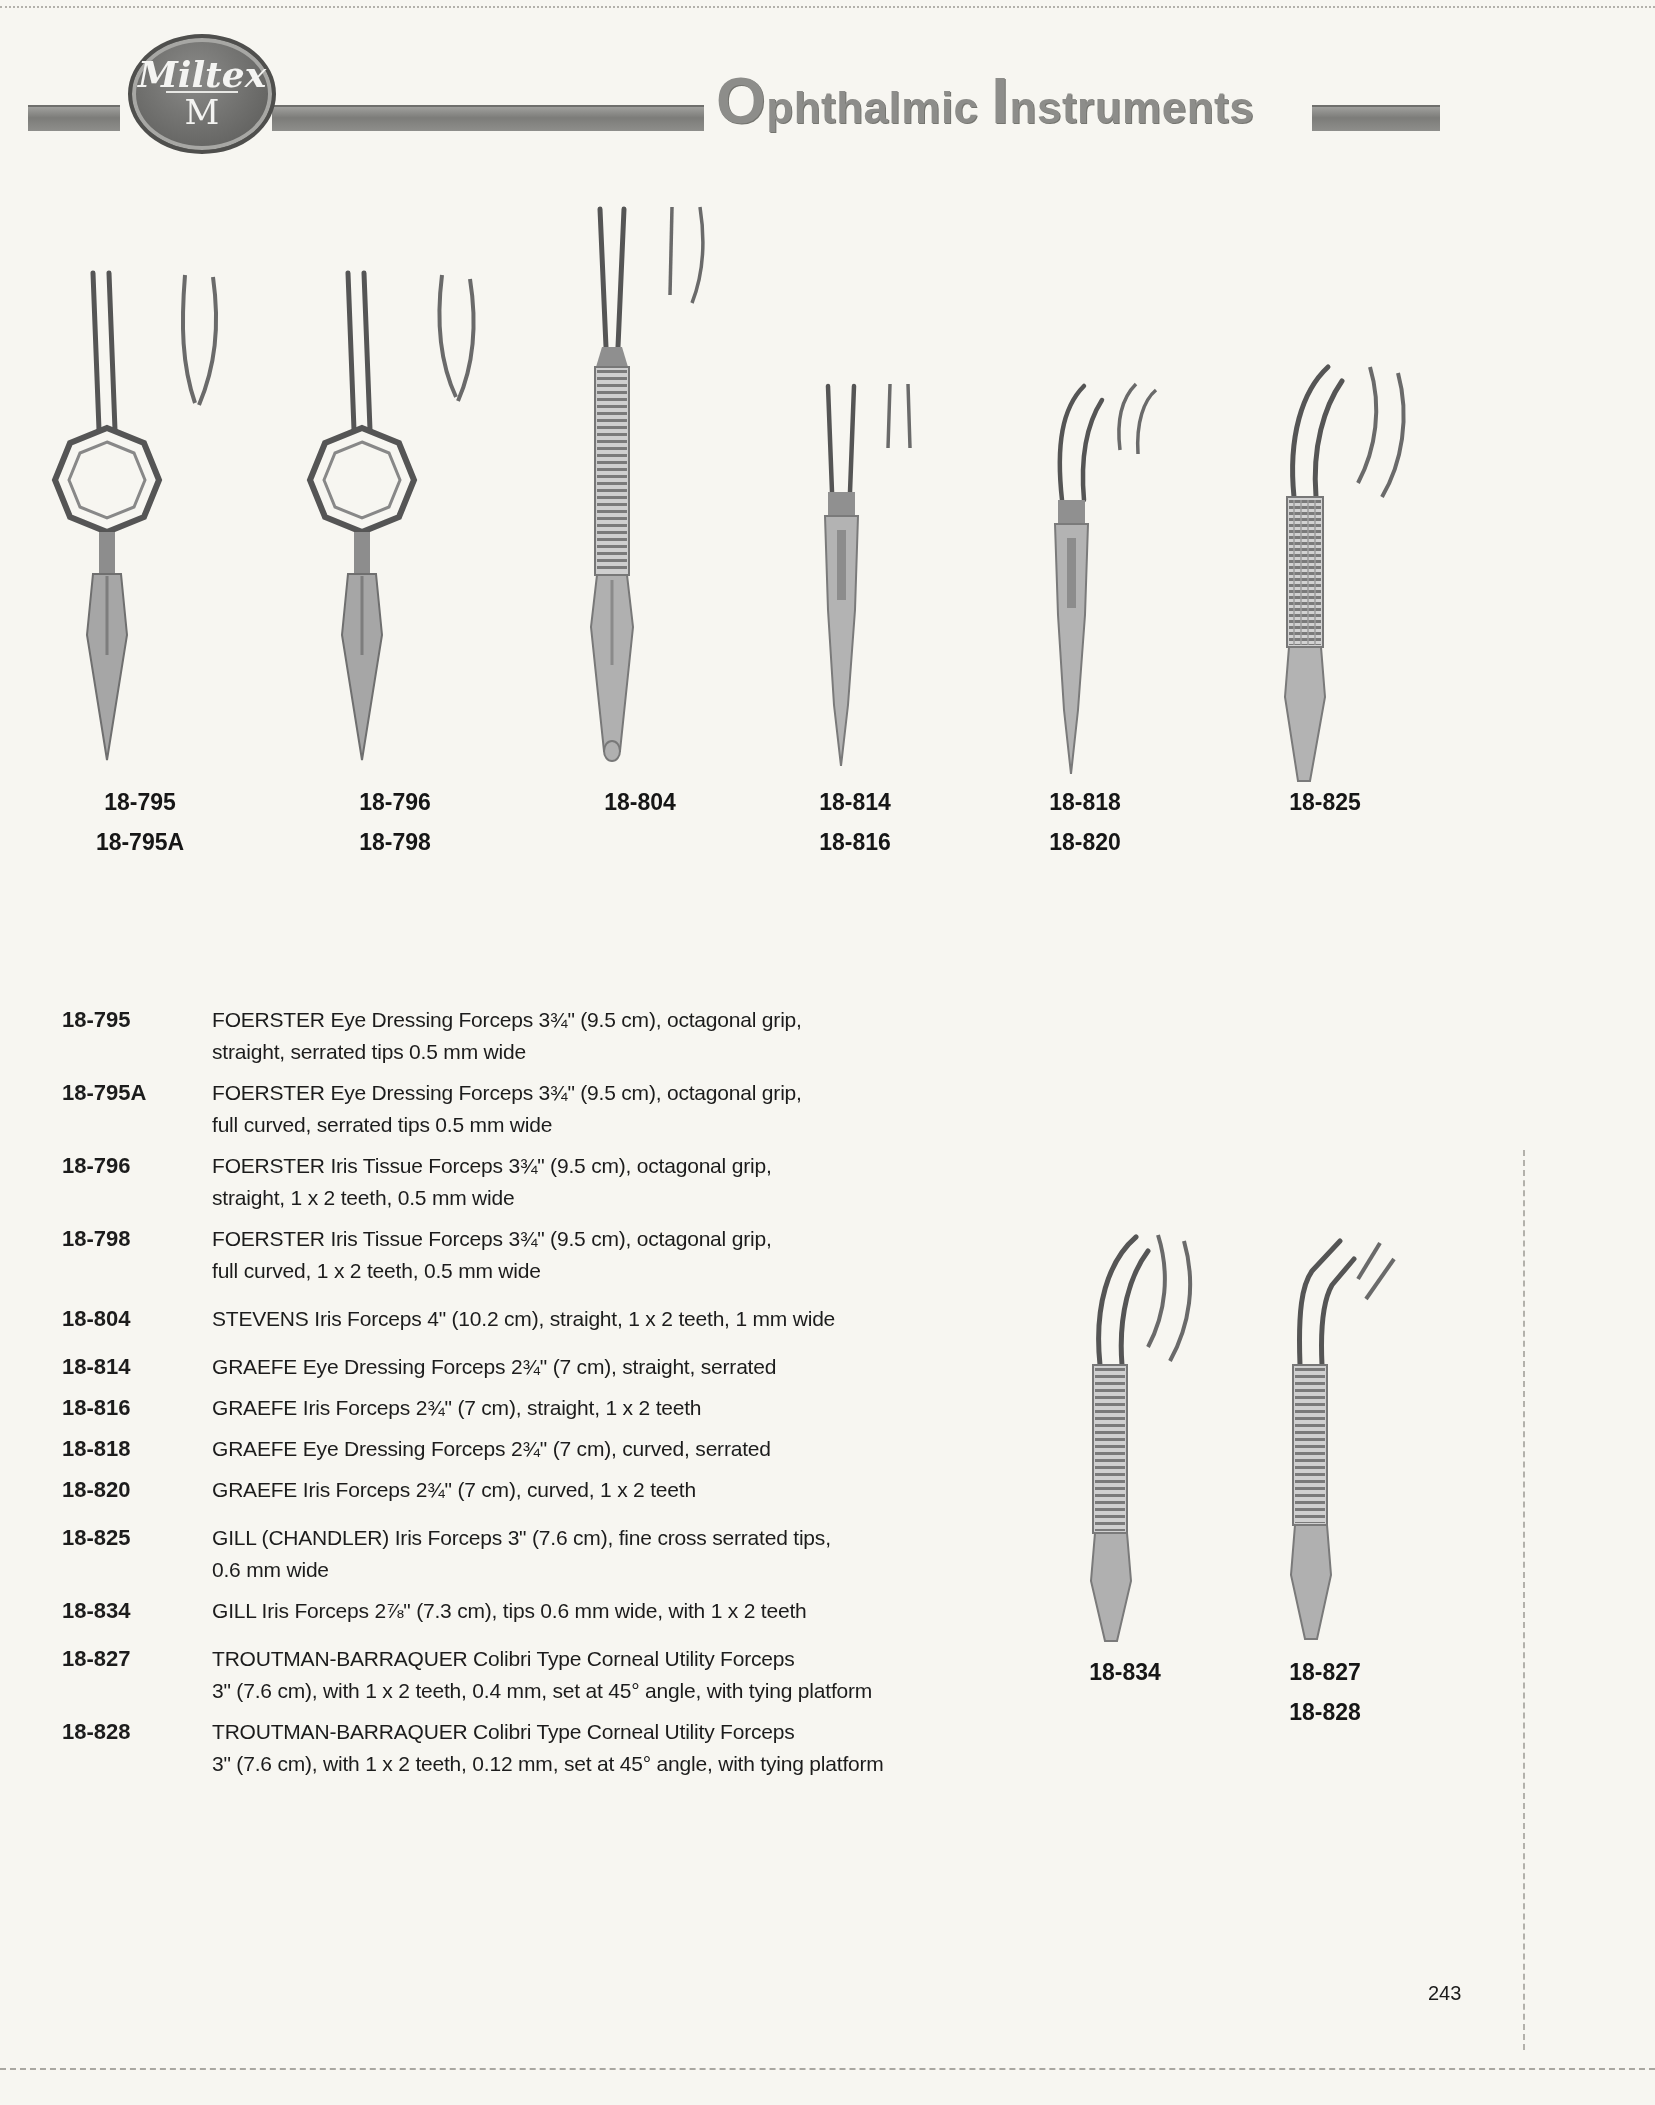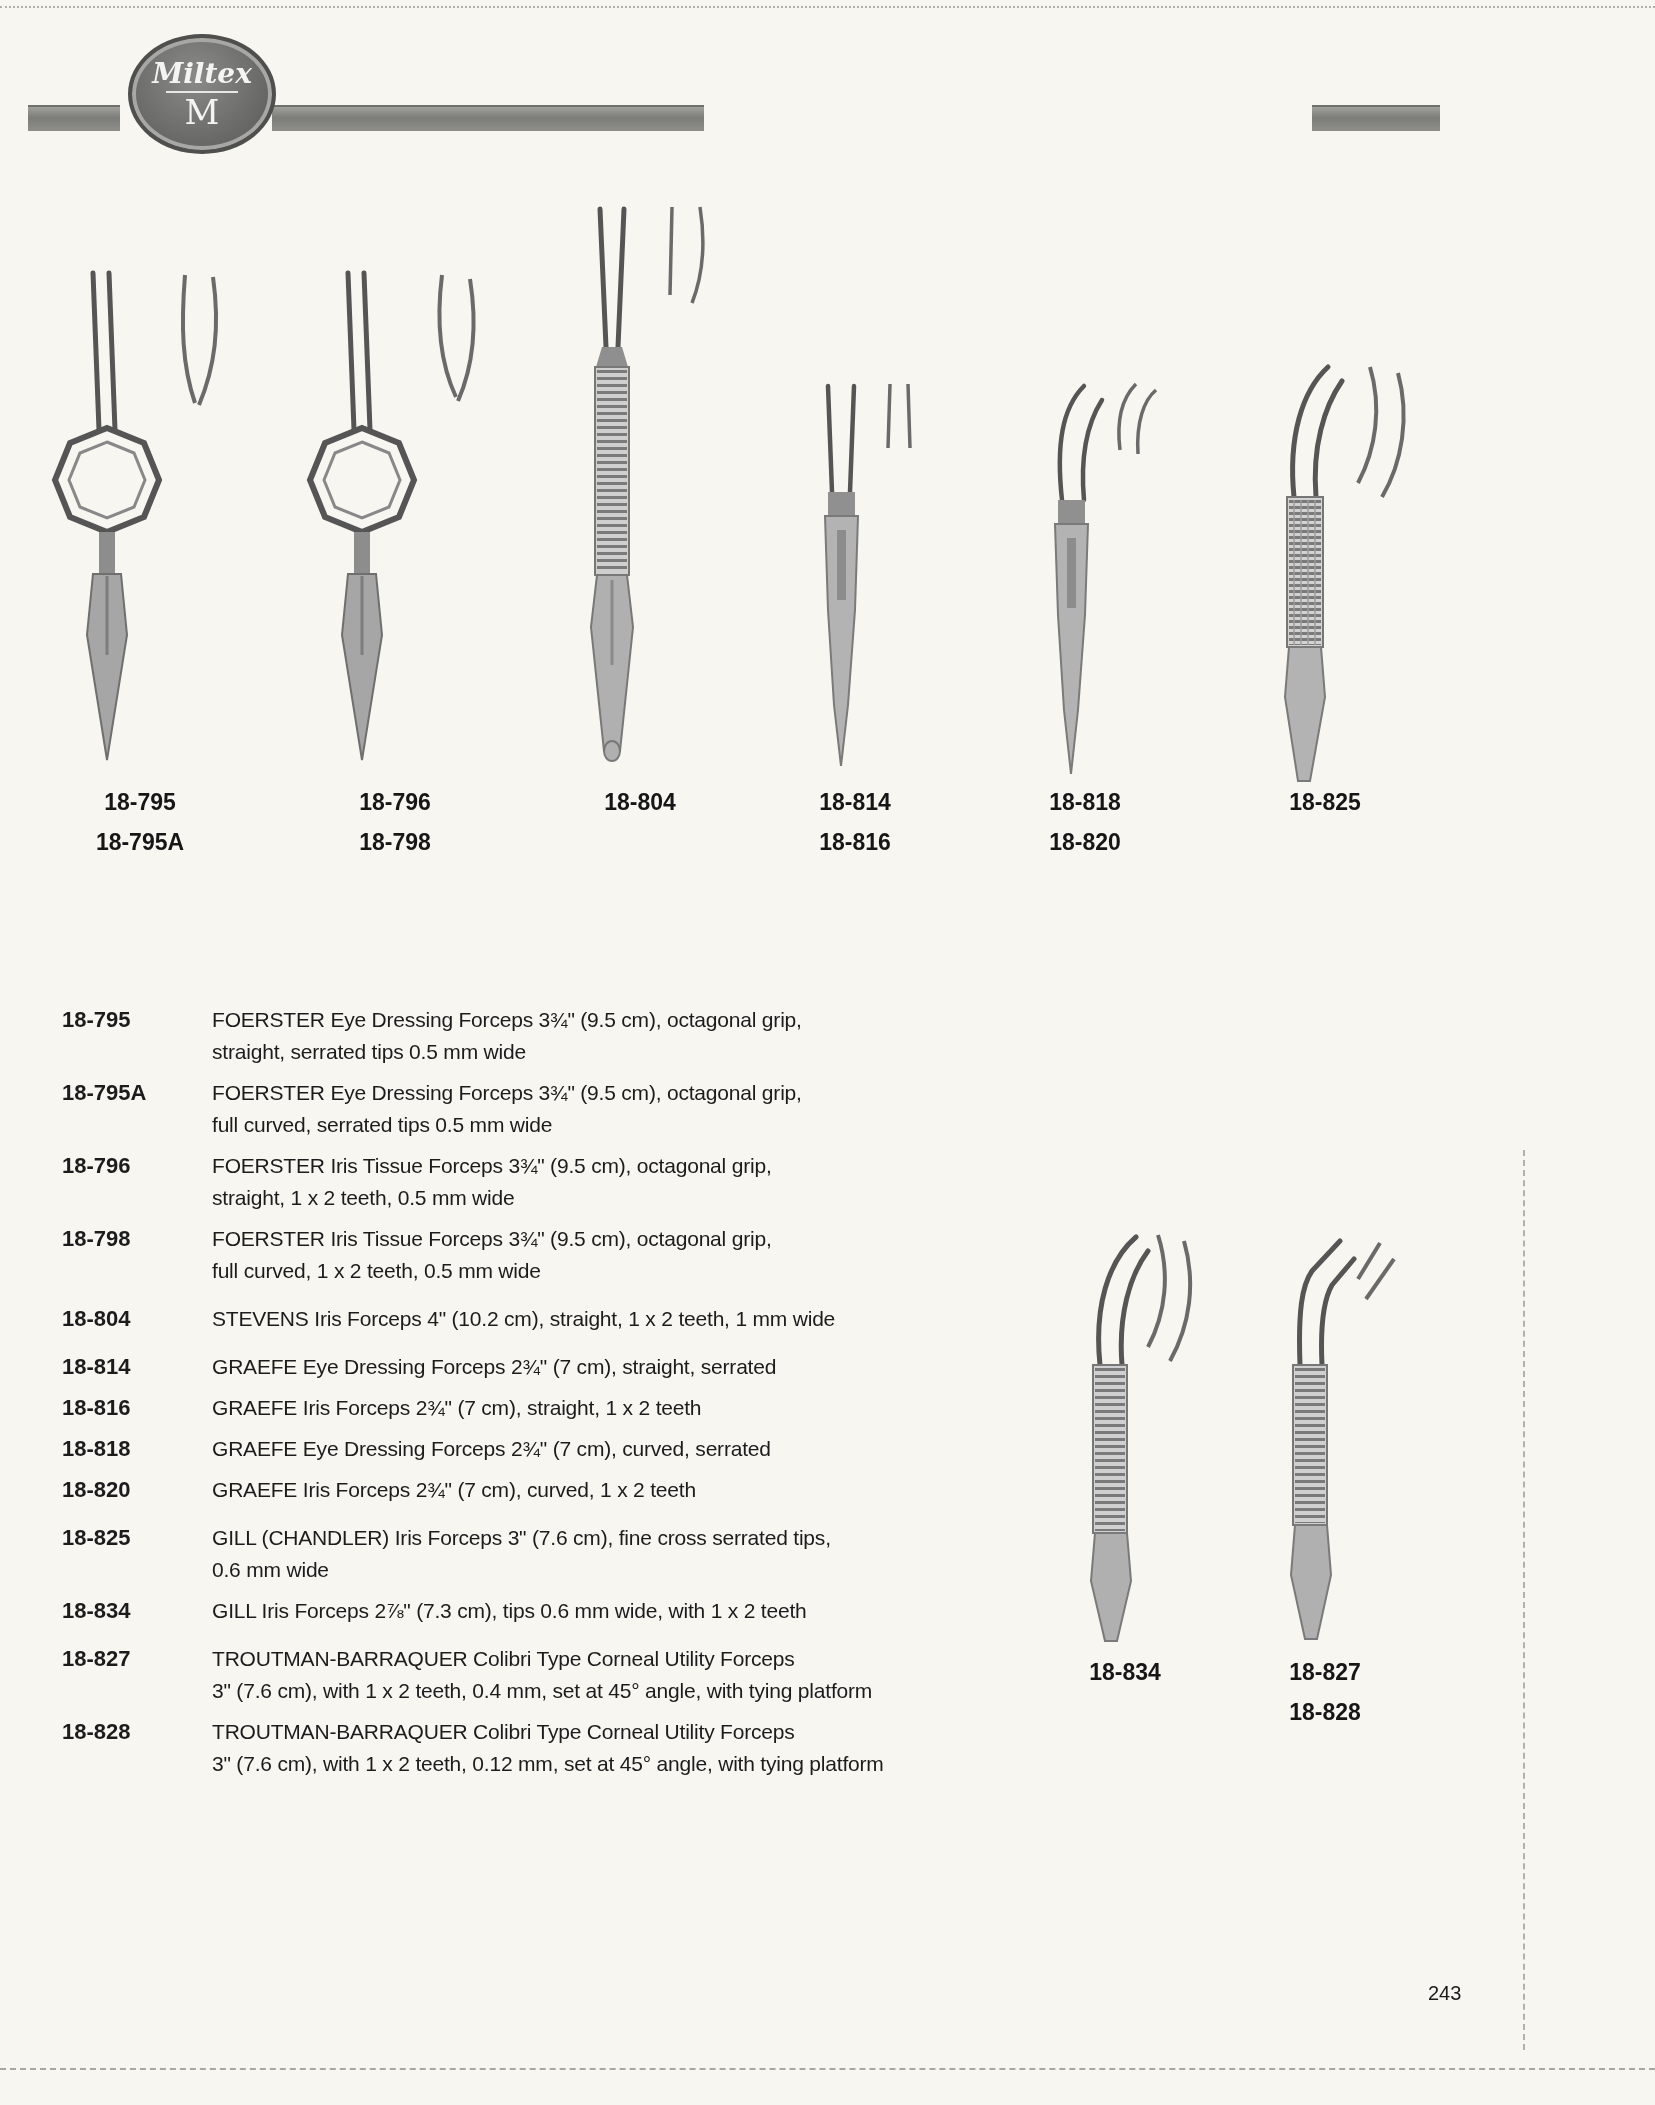--- a/index.html
+++ b/index.html
@@ -34,21 +34,21 @@
     width: 148px; height: 120px;
     border-radius: 50%;
     background: radial-gradient(ellipse at 45% 35%, #8a8a88, #636361 75%);
     border: 4px solid #4f4f4d;
     box-shadow: inset 0 0 0 4px #a7a7a4;
     display: flex; flex-direction: column; align-items: center; justify-content: center;
   }
   .logo-script {
     font-family: "DejaVu Serif", serif;
     font-style: italic; font-weight: bold;
-    font-size: 28px; color: #f4f4f2;
+    font-size: 36px; color: #f4f4f2;
     line-height: 30px;
   }
   .logo-rule { width: 72px; height: 2px; background: #e7e7e4; margin: 2px 0 1px 0; }
   .logo-m {
     font-family: "DejaVu Serif", serif;
     font-size: 34px; color: #f4f4f2; line-height: 36px;
   }
 
   .page-title {
     position: absolute; left: 716px; top: 64px; width: 600px;
@@ -100,20 +100,23 @@
   <div class="bar bar-left"></div>
   <div class="bar bar-mid"></div>
   <div class="bar bar-right"></div>
 
   <div class="logo">
     <div class="logo-script">Miltex</div>
     <div class="logo-rule"></div>
     <div class="logo-m">M</div>
   </div>
 
+  <div class="page-title">
+    <span class="cap">O</span><span>phthalmic </span><span class="cap">I</span><span>nstruments</span>
+  </div>
 
   <svg class="art" style="left:35px; top:235px;" viewBox="0 0 210 530" width="210" height="530">
     <path d="M150 40 C146 90 147 130 160 168" fill="none" stroke="#6a6a6a" stroke-width="4"></path>
     <path d="M178 42 C185 92 180 132 164 170" fill="none" stroke="#6a6a6a" stroke-width="4"></path>
     <path d="M64 195 L58 38" stroke="#555" stroke-width="5" stroke-linecap="round" fill="none"></path>
     <path d="M80 195 L74 38" stroke="#555" stroke-width="5" stroke-linecap="round" fill="none"></path>
     <polygon points="72,193 109,208 124,245 109,282 72,297 35,282 20,245 35,208" fill="none" stroke="#555" stroke-width="6"></polygon>
     <polygon points="72,207 99,218 110,245 99,272 72,283 45,272 34,245 45,218" fill="none" stroke="#888" stroke-width="3"></polygon>
     <rect x="64" y="297" width="16" height="42" fill="#8d8d8d"></rect>
     <polygon points="58,339 86,339 92,400 72,525 52,400" fill="#a6a6a6" stroke="#6f6f6f" stroke-width="2"></polygon>

